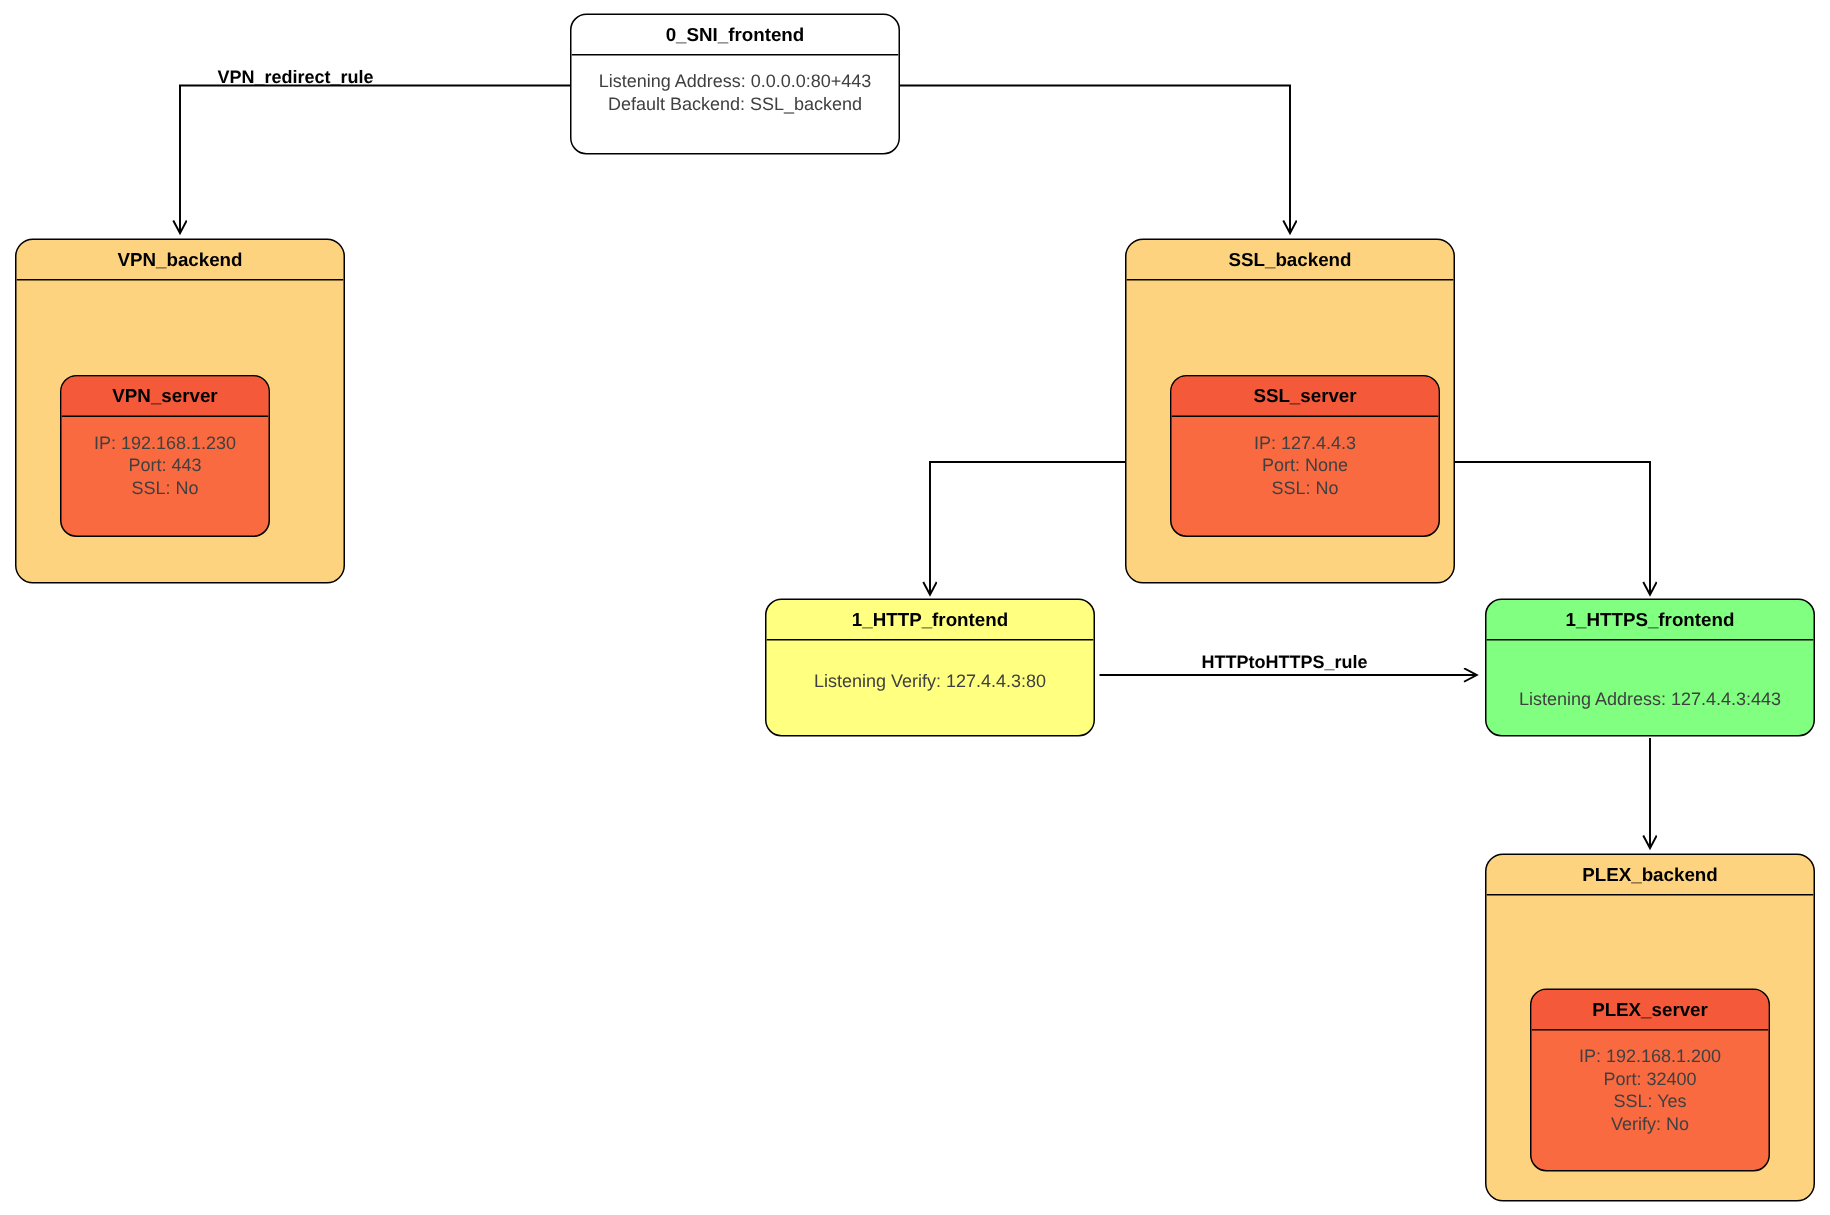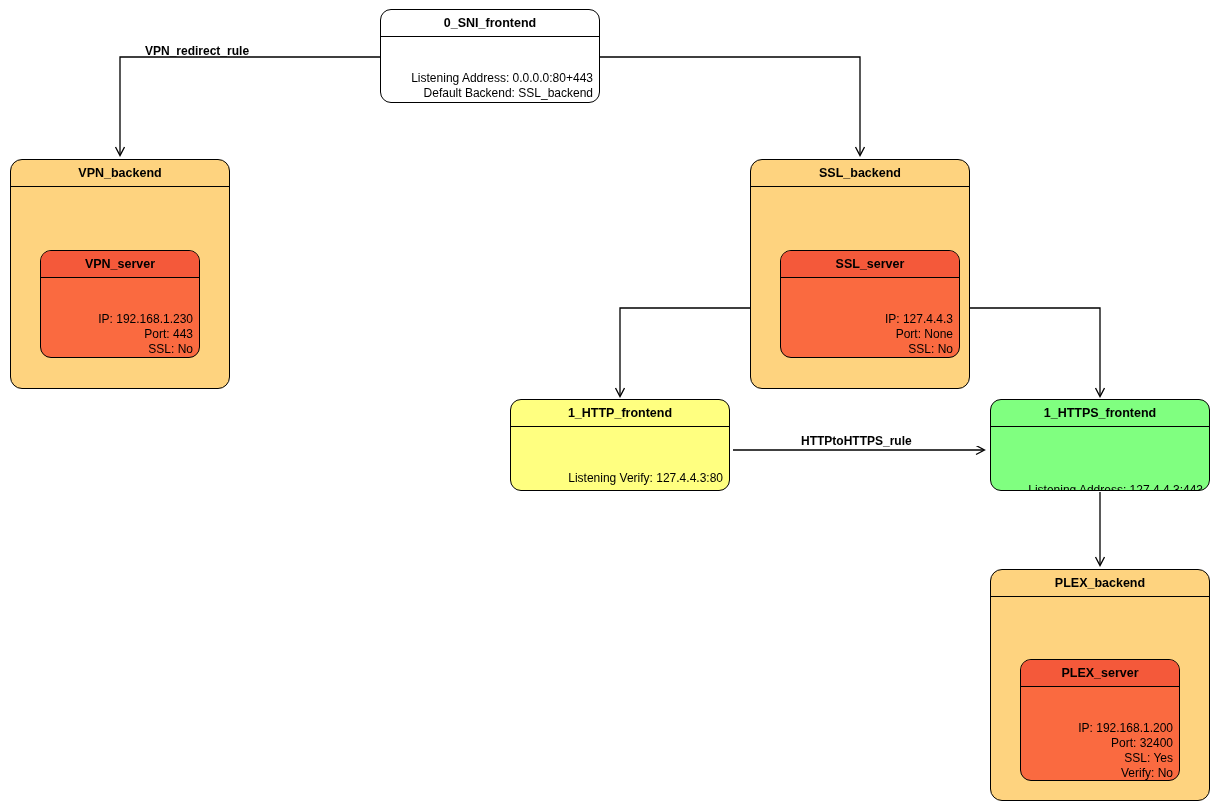--- a/index.html
+++ b/index.html
@@ -5,22 +5,22 @@
   html,body{margin:0;padding:0;background:#ffffff;}
   body{width:1220px;height:810px;position:relative;overflow:hidden;
        font-family:"Liberation Sans",sans-serif;}
   #canvas{position:absolute;left:0;top:0;width:1220px;height:810px;}
   svg.edges{position:absolute;left:0;top:0;width:1220px;height:810px;pointer-events:none;}
 
   .node{position:absolute;box-sizing:border-box;border:1.3px solid #000;
         border-radius:11px;overflow:hidden;}
   .node .title{font-size:12.5px;font-weight:bold;color:#000;text-align:center;
         line-height:1;padding:7px 4px 6px 4px;border-bottom:1.3px solid #000;}
-  .node .body{font-size:12px;color:#000000;text-align:right;line-height:15px;
-        padding:10px 6px 8px 6px;margin-top:24px;}
+  .node .body{font-size:12px;color:#404040;text-align:center;line-height:15px;
+        padding:10px 6px 8px 6px;}
   .node .body div{white-space:nowrap;}
 
   .cluster{position:absolute;box-sizing:border-box;border:1.3px solid #000;
         border-radius:12px;background:#fed37f;overflow:hidden;}
   .cluster > .ctitle{font-size:12.5px;font-weight:bold;color:#000;text-align:center;
         line-height:1;padding:7px 4px 6px 4px;border-bottom:1.3px solid #000;}
 
   .server{background:#fa6a40;}
   .server .title{background:#f4593a;}
   .frontend-white{background:#ffffff;}
@@ -67,21 +67,21 @@
     <div class="title">0_SNI_frontend</div>
     <div class="body">
       <div>Listening Address: 0.0.0.0:80+443</div>
       <div>Default Backend: SSL_backend</div>
     </div>
   </div>
 
   <div class="cluster" style="left:10px;top:159px;width:220px;height:230px;">
     <div class="ctitle">VPN_backend</div>
   </div>
-  <div class="node server" style="left:40px;top:250px;width:160px;height:108px;">
+  <div class="node server" style="left:40px;top:250px;width:140px;height:108px;">
     <div class="title">VPN_server</div>
     <div class="body">
       <div>IP: 192.168.1.230</div>
       <div>Port: 443</div>
       <div>SSL: No</div>
     </div>
   </div>
 
   <div class="cluster" style="left:750px;top:159px;width:220px;height:230px;">
     <div class="ctitle">SSL_backend</div>

